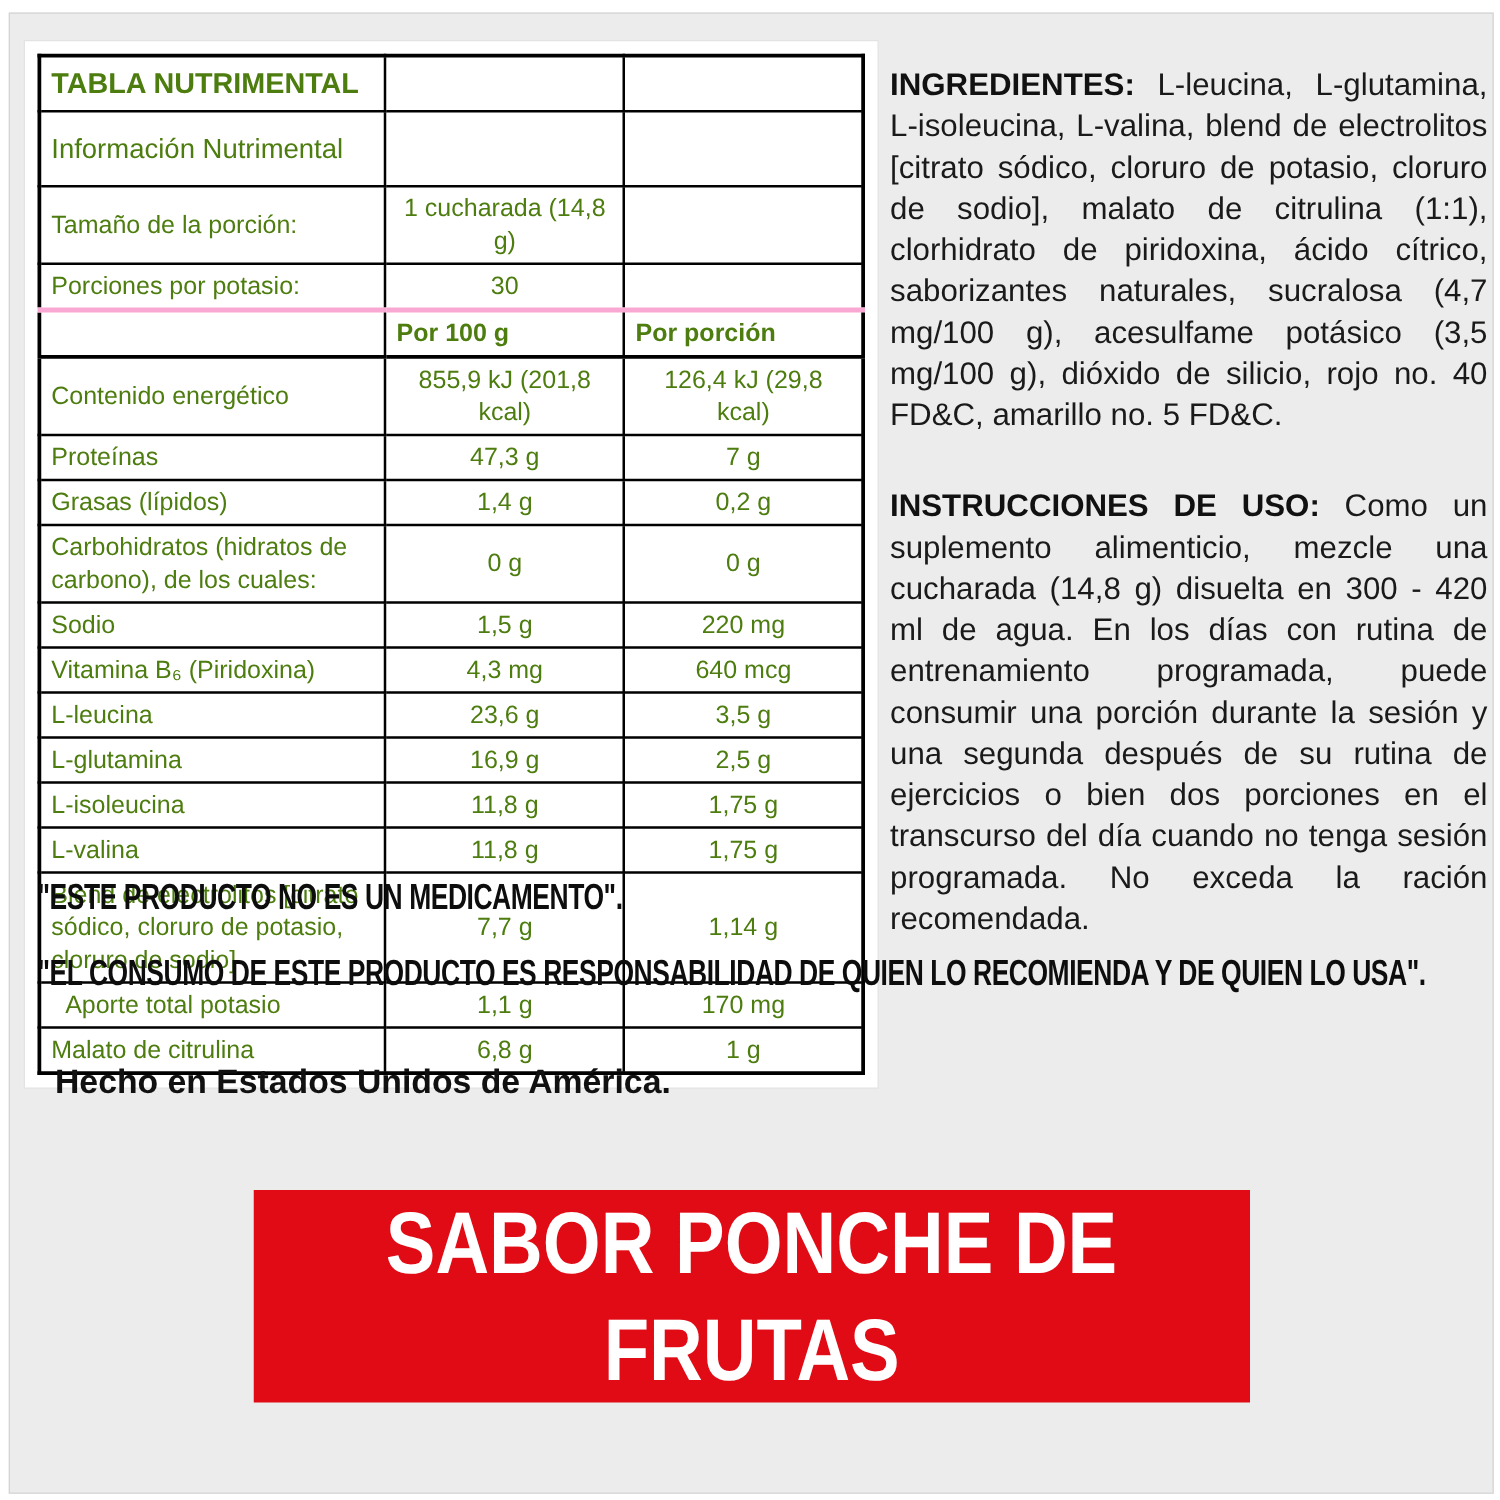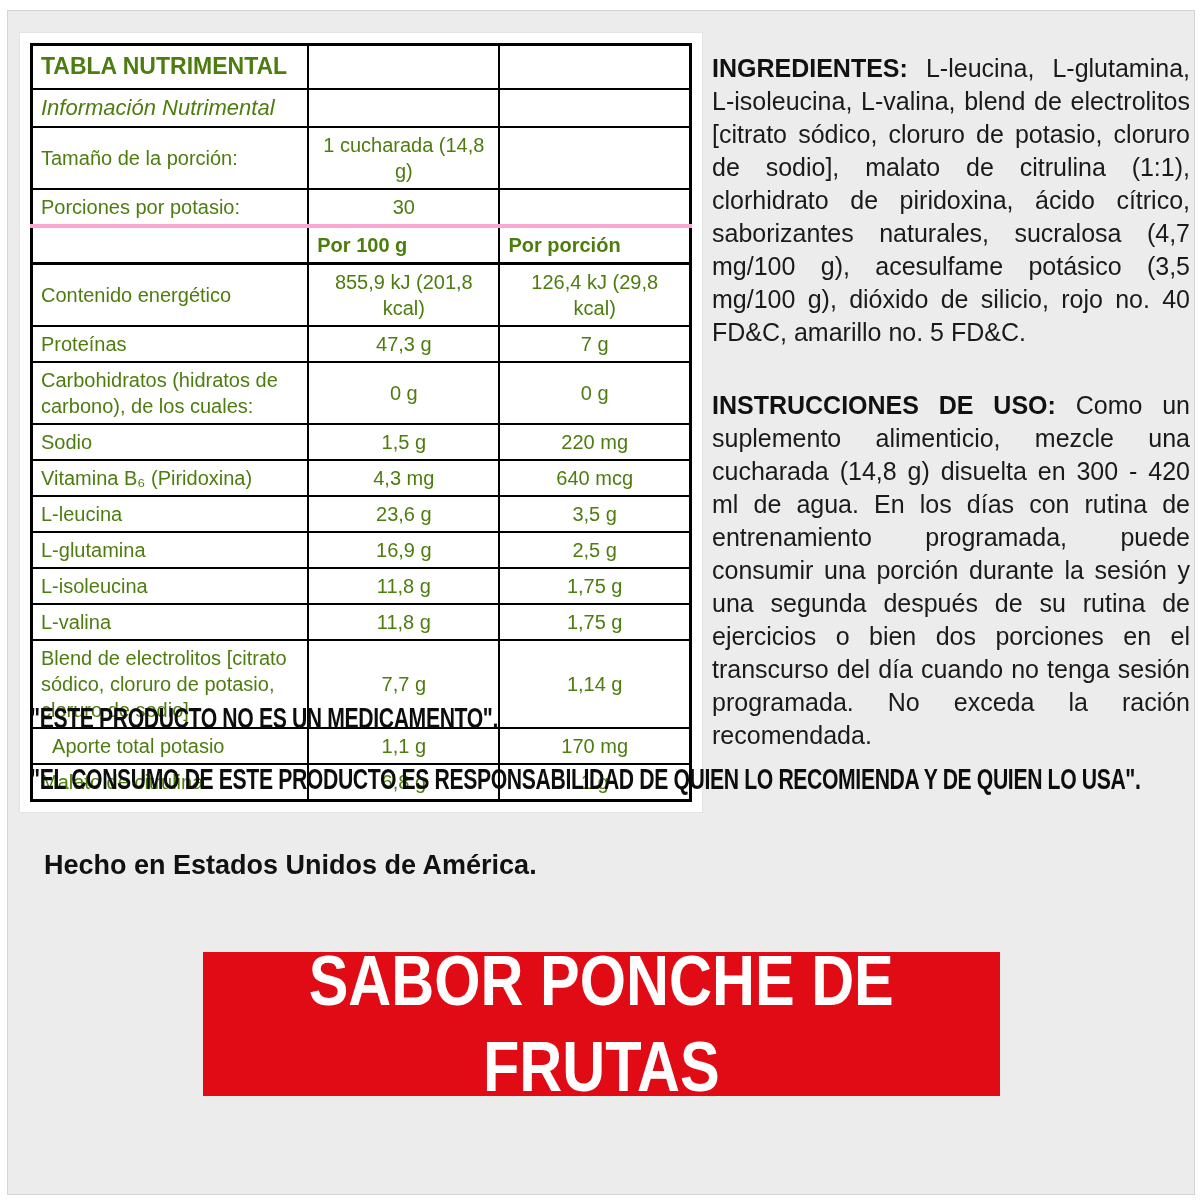--- a/index.html
+++ b/index.html
@@ -24,21 +24,21 @@
     width:100%;border-collapse:collapse;border:3px solid #000;
     font-size:20px;line-height:1.3;color:#4d7c0f;
   }
   table.nutri td{
     border:2px solid #000;padding:4px 8px;vertical-align:middle;
   }
   td.c1{width:42%;}
   td.c2{width:29%;text-align:center;}
   td.c3{width:29%;text-align:center;}
   tr.title-row td{font-size:23px;font-weight:bold;padding:6px 8px;}
-  tr.subtitle-row td{font-size:22px;padding:4px 8px;font-style:italic;}
+  tr.subtitle-row td{font-size:22px;padding:15px 8px;}
   tr.colhead-row td{
     font-weight:bold;text-align:left;
     border-top:4px solid #f9a8d4;border-bottom:3px solid #000;
   }
   
   .right-col{
     position:absolute;left:712px;top:52px;width:478px;
     font-size:25px;line-height:33px;text-align:justify;color:#1a1a1a;
   }
   .para{margin:0 0 40px 0;}
@@ -50,21 +50,21 @@
     transform:scaleX(0.73);transform-origin:left center;color:#0d0d0d;
   }
   .disclaimer-1{top:702px;}
   .disclaimer-2{top:763px;}
   .origin{
     position:absolute;left:44px;top:850px;
     font-weight:bold;font-size:27px;color:#111;
   }
   
   .banner{
-    position:absolute;left:203px;top:952px;width:797px;height:144px;
+    position:absolute;left:203px;top:952px;width:797px;height:170px;
     background:#e00b15;
     display:flex;flex-direction:column;justify-content:center;align-items:center;
   }
   .banner .line{
     color:#ffffff;font-weight:bold;font-size:70px;line-height:86px;
     transform:scaleX(0.85);transform-origin:center;white-space:nowrap;
   }
 </style>
 </head>
 <body>
@@ -101,20 +101,25 @@
       </tr>
       <tr>
         <td class="c1">Contenido energético</td>
         <td class="c2">855,9 kJ (201,8 kcal)</td>
         <td class="c3">126,4 kJ (29,8 kcal)</td>
       </tr>
       <tr>
         <td class="c1">Proteínas</td>
         <td class="c2">47,3 g</td>
         <td class="c3">7 g</td>
+      </tr>
+      <tr>
+        <td class="c1">Grasas (lípidos)</td>
+        <td class="c2">1,4 g</td>
+        <td class="c3">0,2 g</td>
       </tr>
       <tr>
         <td class="c1">Carbohidratos (hidratos de carbono), de los cuales:</td>
         <td class="c2">0 g</td>
         <td class="c3">0 g</td>
       </tr>
       <tr>
         <td class="c1">Sodio</td>
         <td class="c2">1,5 g</td>
         <td class="c3">220 mg</td>

